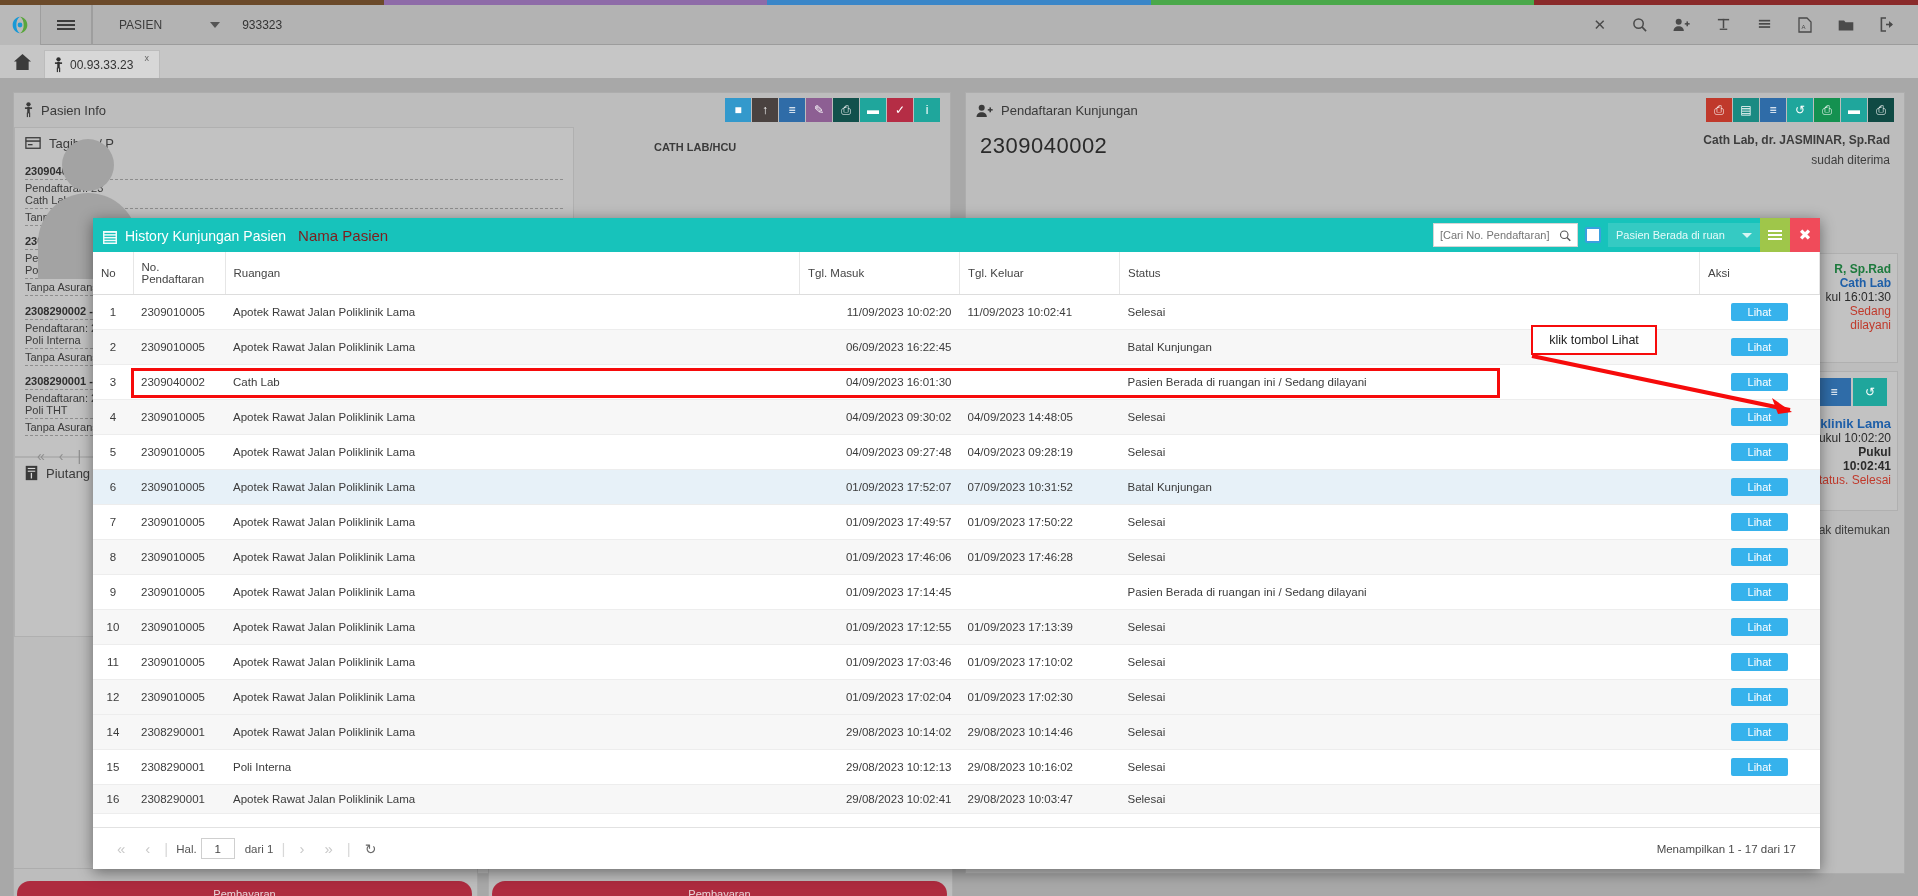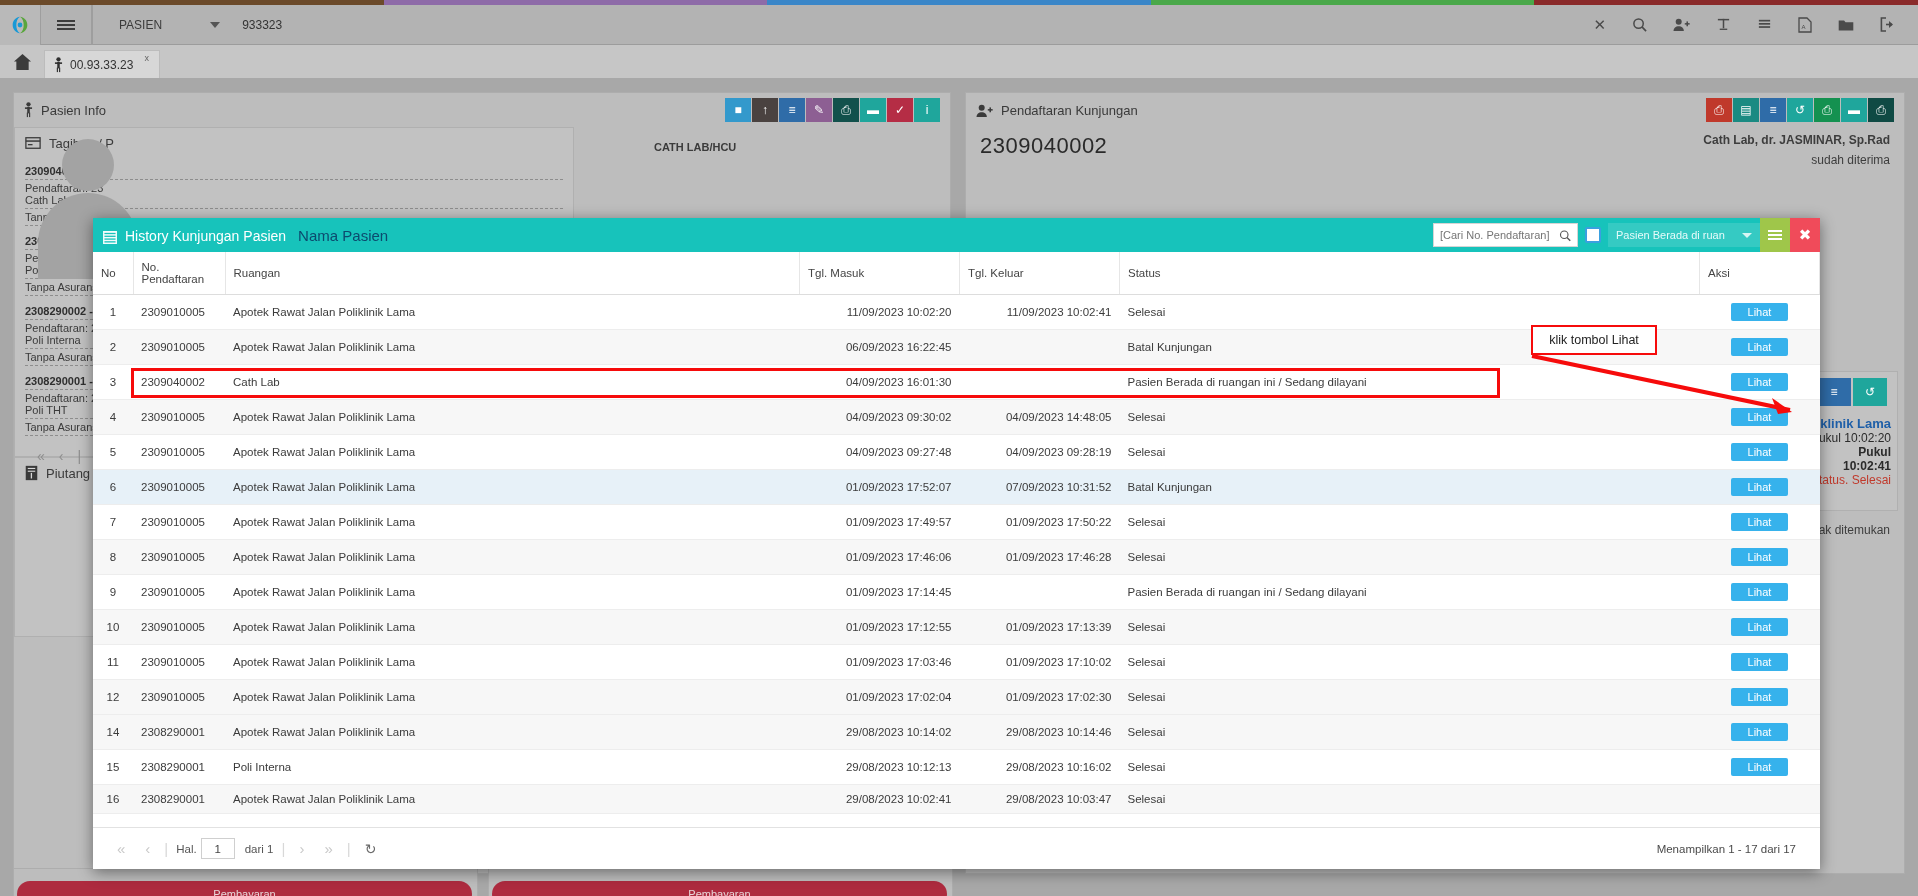--- a/index.html
+++ b/index.html
@@ -99,21 +99,21 @@
   .notfound { position:absolute; right:14px; top:430px; font-size:12px; color:#3d3d3d; }
 
   
   .modal {
     position:absolute; left:93px; top:140px; width:1727px; height:651px;
     background:#fff; box-shadow:0 3px 14px rgba(0,0,0,.45); z-index:40;
   }
   .modal-head { height:34px; background:#17c3bb; display:flex; align-items:center; padding:0 0 0 10px; }
   .modal-title { display:flex; align-items:flex-end; gap:8px; font-size:13px; color:#fff; }
   .modal-title b { font-size:14px; font-weight:normal;}
-  .modal-name { font-size:15px; color:#0c4a6e; margin-left:4px;}
+  .modal-name { font-size:15px; color:#7f1d1d; margin-left:4px;}
   .modal-tools { margin-left:auto; display:flex; align-items:center; height:34px; }
   .search-wrap {
     background:#fff; width:145px; height:24px; display:flex; align-items:center;
     padding:0 6px; gap:4px; border:1px solid #d5d5d5;
   }
   .search-wrap input { border:none; outline:none; font-size:11px; width:115px; color:#555; font-family:"Liberation Sans",sans-serif;}
   .sq-check { width:16px; height:16px; border:2px solid #3aa0e0; background:#fff; margin:0 7px; border-radius:2px; cursor:pointer;}
   .filter-sel {
     width:152px; height:24px; background:rgba(255,255,255,.13); color:#e7fbfa; font-size:11px;
     display:flex; align-items:center; padding:0 8px; gap:6px; cursor:pointer;
@@ -130,21 +130,21 @@
     background:#fff;
   }
   table.grid td {
     font-size:11.5px; color:#3b3b3b; padding:8px 8px; border-bottom:1px solid #ededed;
     white-space:nowrap; overflow:hidden;
   }
   .c-no { width:40px; text-align:center; }
   .c-reg { width:92px; }
   .c-room { width:auto; }
   .c-in { width:160px; text-align:right; }
-  .c-out { width:160px; text-align:right; }
+  .c-out { width:160px; text-align:left; }
   .c-status { width:580px; }
   .c-aksi { width:120px; text-align:center; }
   th.c-in, th.c-out { text-align:center; }
   th.c-aksi { text-align:center; }
   tr.alt td { background:#f7f7f7; }
   tr.hl td { background:#e7f1f8; }
 
   .lihat {
     display:inline-block; background:#36b2ec; color:#fff; font-size:11px;
     padding:3px 17px; border-radius:2px; cursor:pointer;
@@ -384,20 +384,26 @@
           <div class="sq" style="background: rgb(31, 166, 156);">↺</div>
           <div class="sq" style="background: rgb(20, 145, 80);">⎙</div>
           <div class="sq" style="background: rgb(31, 166, 156);">▬</div>
           <div class="sq" style="background: rgb(15, 74, 68);">⎙</div>
         </div>
     </div>
     <div class="reg-no">2309040002</div>
     <div class="reg-sub">Cath Lab, dr. JASMINAR, Sp.Rad</div>
     <div class="reg-sub2">sudah diterima</div>
 
+    <div class="info-card" id="card-a">
+      <div class="card-line green" style="padding-top:8px;">R, Sp.Rad</div>
+      <div class="card-line blue">Cath Lab</div>
+      <div class="card-line dark">kul 16:01:30</div>
+      <div class="card-line red">Sedang dilayani</div>
+    </div>
 
     <div class="info-card" id="card-b">
       <div class="card-icons" id="cb-icons">
           <div class="sq" style="background: rgb(47, 108, 168); width: 34px; height: 28px;">≡</div>
           <div class="sq" style="background: rgb(31, 166, 156); width: 34px; height: 28px;">↺</div>
         </div>
       <div class="card-line blue" style="padding-top:10px;font-size:13px;">klinik Lama</div>
       <div class="card-line dark">Pukul 10:02:20</div>
       <div class="card-line dark" style="font-weight:bold;">Pukul 10:02:41</div>
       <div class="card-line red">Status. Selesai</div>

